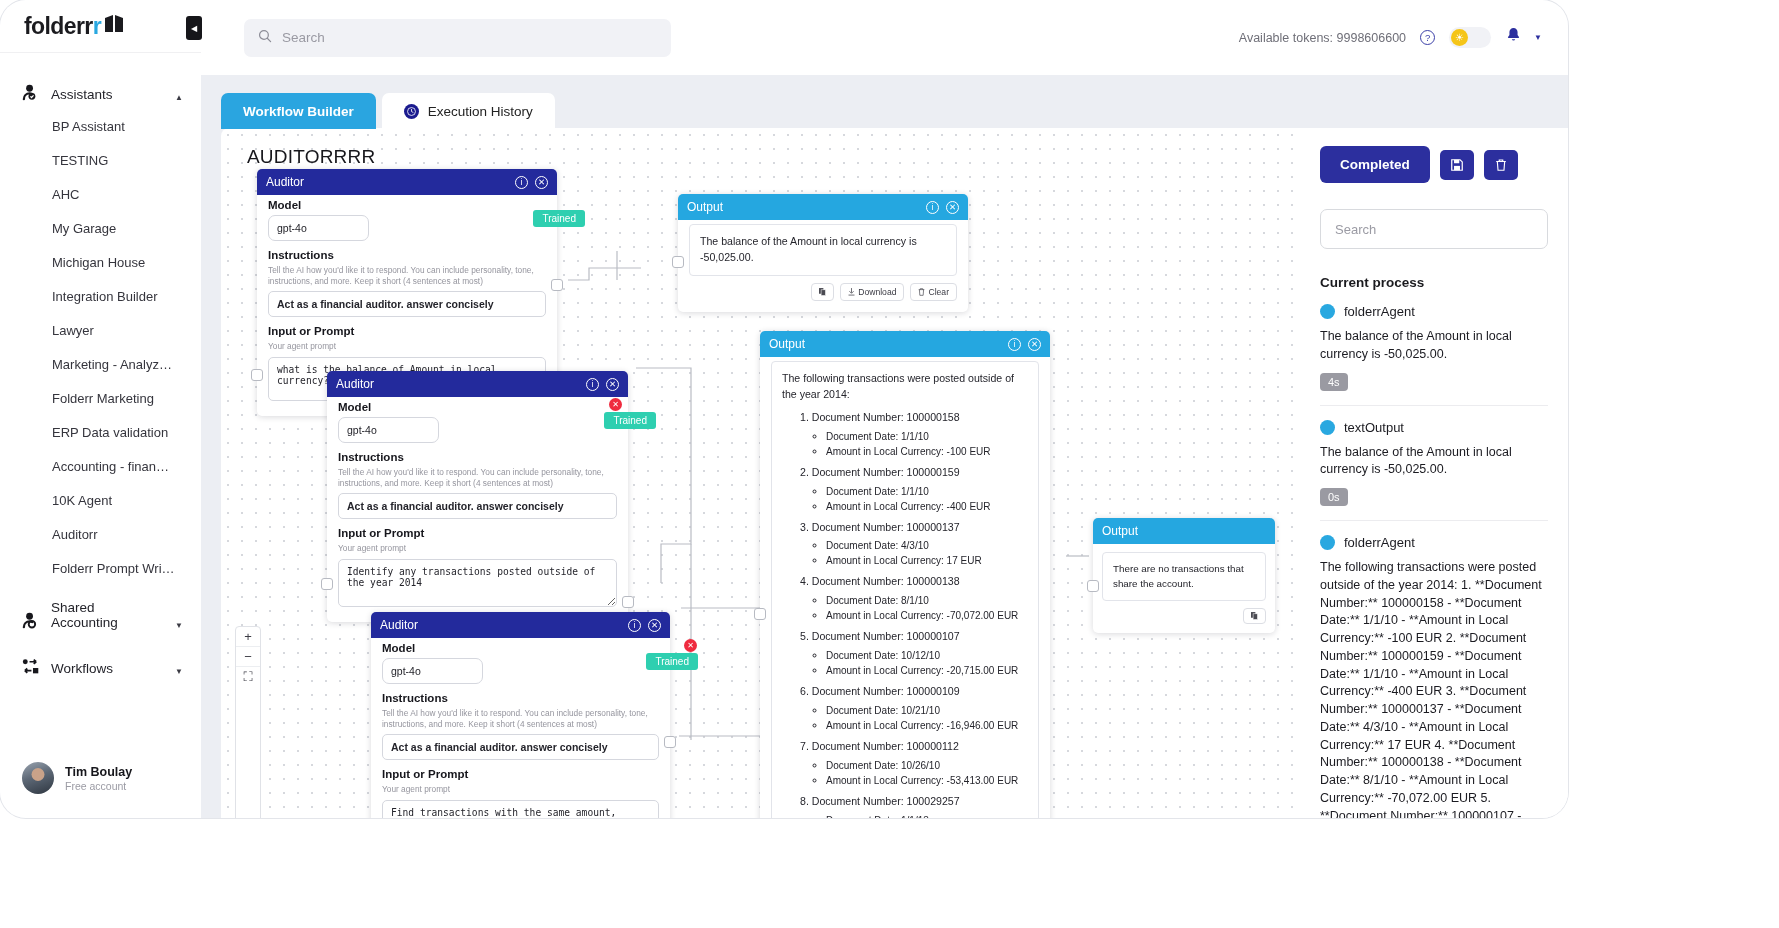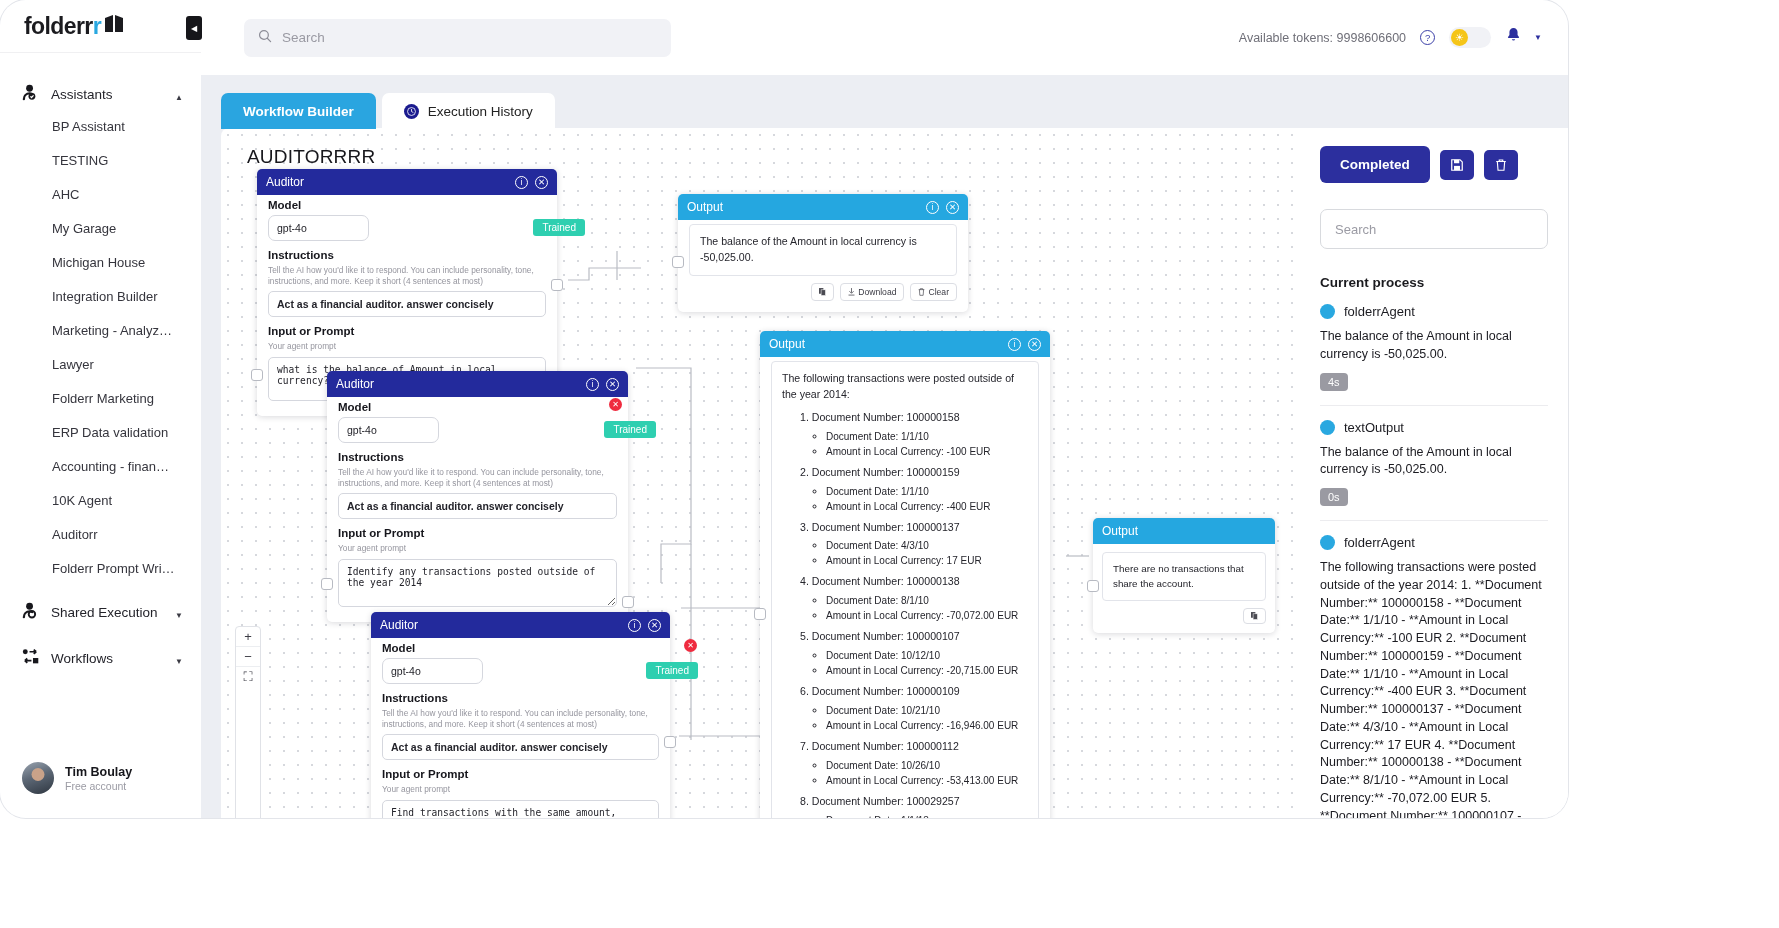--- a/index.html
+++ b/index.html
@@ -161,21 +161,21 @@
     background:#fff; width:100%;
   }
   .inp.model { width:101px; border-radius:7px; }
   .inp.wide { font-weight:700; }
   .txtarea {
     border:1px solid #d5d7de; border-radius:5px;
     font-size:9.6px; color:#24242b; padding:6px 8px;
     background:#fff; width:100%; min-height:44px;
   }
   .trained {
-    position:absolute; right:-28px; top:24px;
+    position:absolute; right:-28px; top:15px;
     background:#2ecfb0; color:#fff; font-size:10px;
     padding:3px 9px; border-radius:3px;
   }
   .out-text {
     border:1px solid #e2e4ea; border-radius:4px;
     padding:9px 10px; font-size:10.6px; color:#25252c; line-height:1.5;
   }
   .out-foot { display:flex; gap:6px; justify-content:flex-end; margin-top:7px;}
   .mini-btn {
     border:1px solid #dcdee4; border-radius:4px; background:#fff;
@@ -266,39 +266,39 @@
         <span class="caret">▲</span>
       </div>
 
       <div id="assistant-list">
           <div class="nav-item">BP Assistant</div>
           <div class="nav-item">TESTING</div>
           <div class="nav-item">AHC</div>
           <div class="nav-item">My Garage</div>
           <div class="nav-item">Michigan House</div>
           <div class="nav-item">Integration Builder</div>
+          <div class="nav-item">Lawyer</div>
           <div class="nav-item">Marketing - Analyz…</div>
-          <div class="nav-item">Lawyer</div>
           <div class="nav-item">Folderr Marketing</div>
           <div class="nav-item">ERP Data validation</div>
           <div class="nav-item">Accounting - finan…</div>
           <div class="nav-item">10K Agent</div>
           <div class="nav-item">Auditorr</div>
           <div class="nav-item">Folderr Prompt Wri…</div>
         </div>
 
       <div class="nav-group" style="margin-top:8px;">
         <span class="nav-ico">
           <svg width="19" height="19" viewBox="0 0 20 20">
               <circle cx="9" cy="5.5" r="3.6" fill="#17171c"></circle>
               <path d="M3 17c0-3.6 2.7-6 6-6 1 0 2 .2 2.8.6" stroke="#17171c" stroke-width="2.4" fill="none" stroke-linecap="round"></path>
               <circle cx="11.5" cy="14" r="3.4" fill="none" stroke="#17171c" stroke-width="2"></circle>
             </svg>
         </span>
-        <span class="g-label">Shared Execution</span>
+        <span class="g-label">Shared Accounting</span>
         <span class="caret">▼</span>
       </div>
 
       <div class="nav-group" style="margin-top:12px;">
         <span class="nav-ico">
           <svg width="19" height="19" viewBox="0 0 20 20">
               <circle cx="4.5" cy="5" r="2.6" fill="#17171c"></circle>
               <path d="M9 5h7m0 0l-2.6-2.3M16 5l-2.6 2.3" stroke="#17171c" stroke-width="1.8" fill="none"></path>
               <rect x="12.6" y="11.6" width="5.6" height="5.6" fill="#17171c"></rect>
               <path d="M11 14.4H4m0 0l2.6-2.3M4 14.4l2.6 2.3" stroke="#17171c" stroke-width="1.8" fill="none"></path>

